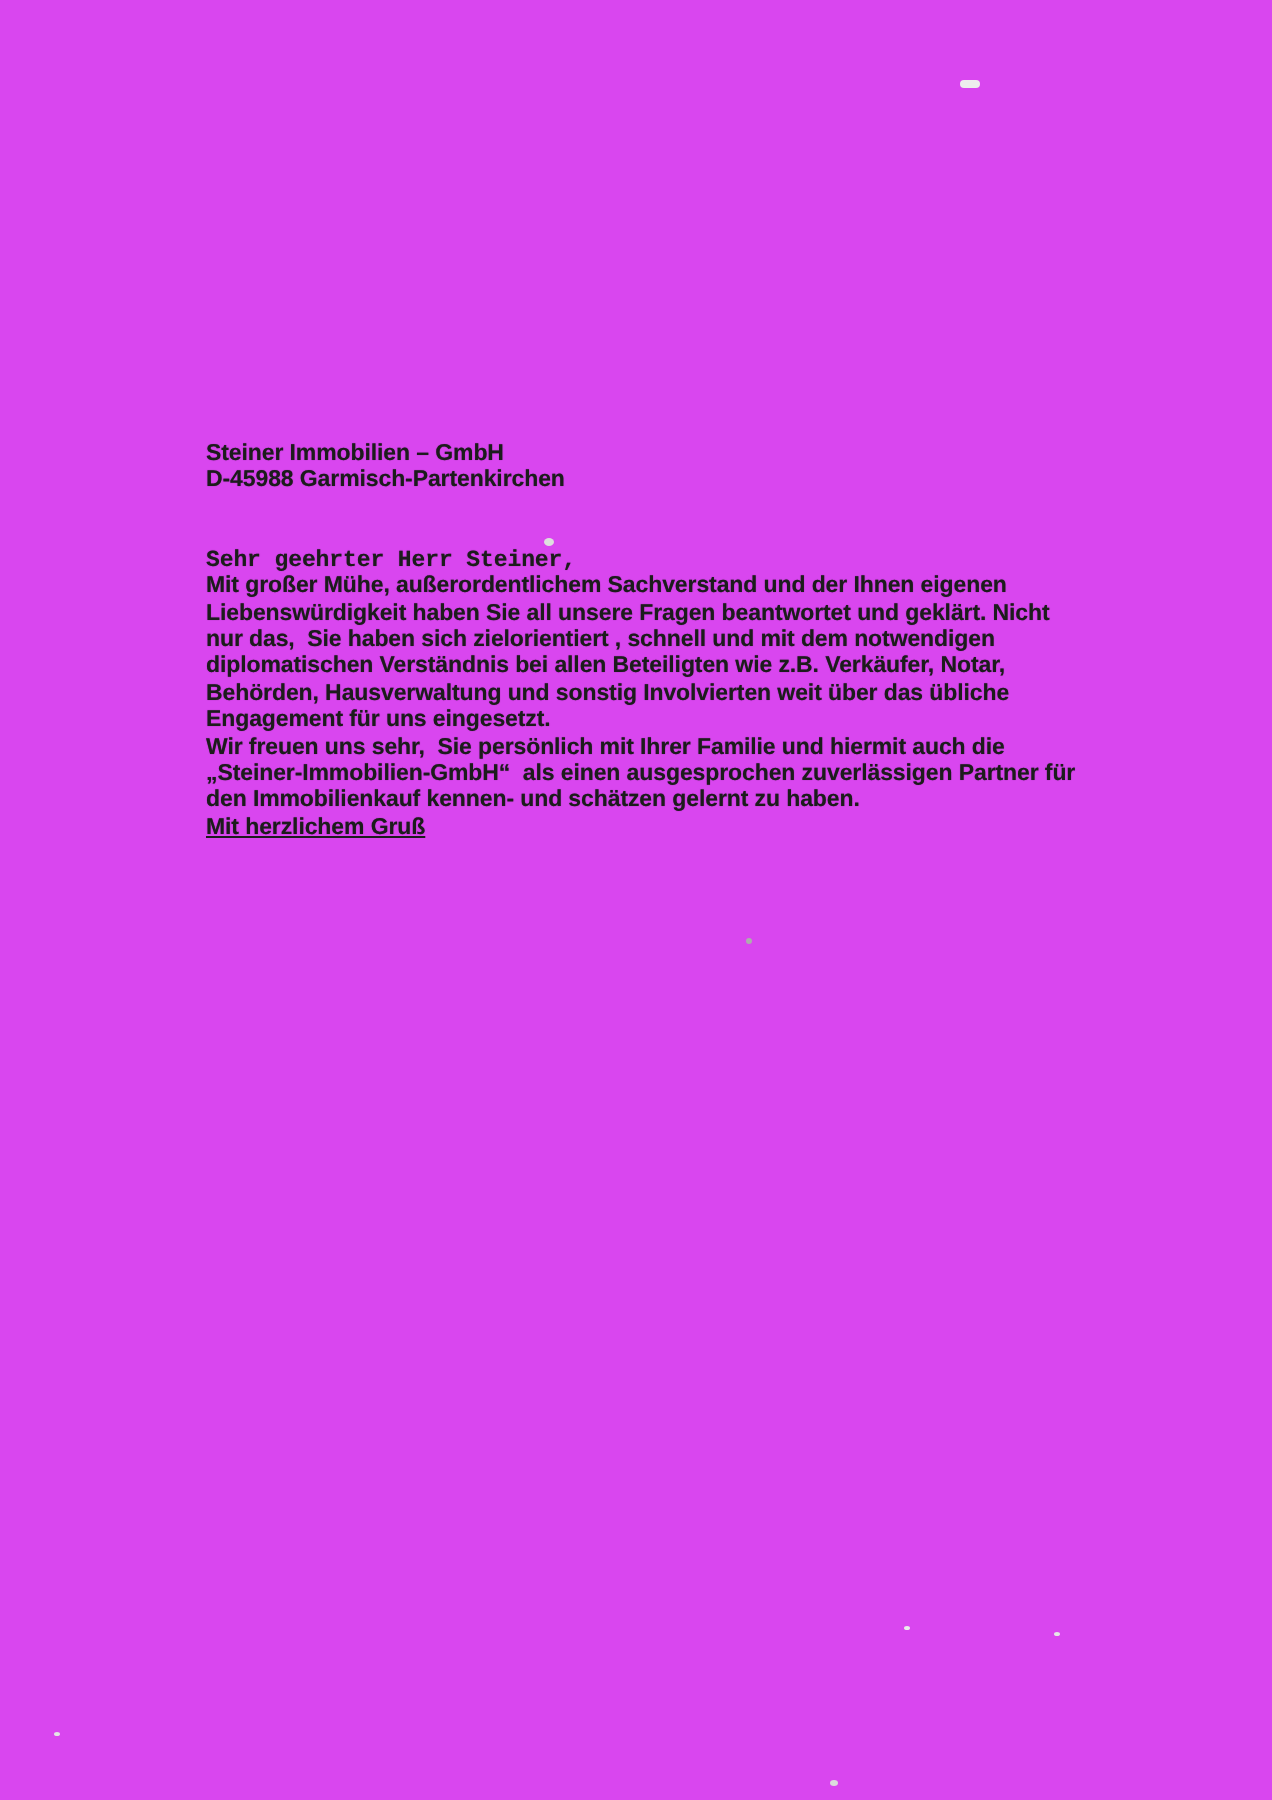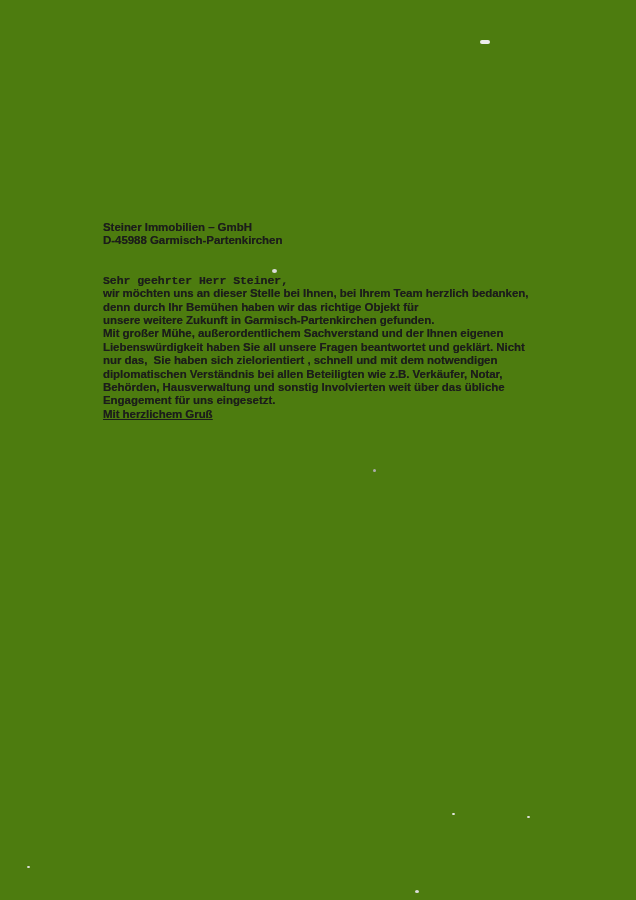--- a/index.html
+++ b/index.html
@@ -4,21 +4,21 @@
 <style>
   html, body {
     margin: 0;
     padding: 0;
     background: #ffffff;
   }
   .page {
     position: relative;
     width: 636px;
     height: 900px;
-    background: #4d7c0f;
+    background: #d946ef;
     overflow: hidden;
   }
   .letter {
     position: absolute;
     left: 103px;
     top: 221px;
     width: 480px;
     font-family: "Liberation Sans", sans-serif;
     font-weight: 700;
     font-size: 11.5px;
@@ -56,29 +56,29 @@
 
   <div class="letter">
 
     <div class="address">
       <div class="addr-line">Steiner Immobilien – GmbH</div>
       <div class="addr-line">D-45988 Garmisch-Partenkirchen</div>
     </div>
 
     <p class="salutation">Sehr geehrter Herr Steiner,</p>
 
-    <p class="para">wir möchten uns an dieser Stelle bei Ihnen, bei Ihrem Team herzlich bedanken,
-denn durch Ihr Bemühen haben wir das richtige Objekt für
-unsere weitere Zukunft in Garmisch-Partenkirchen gefunden.</p>
     <p class="para">Mit großer Mühe, außerordentlichem Sachverstand und der Ihnen eigenen
 Liebenswürdigkeit haben Sie all unsere Fragen beantwortet und geklärt. Nicht
 nur das,  Sie haben sich zielorientiert , schnell und mit dem notwendigen
 diplomatischen Verständnis bei allen Beteiligten wie z.B. Verkäufer, Notar,
 Behörden, Hausverwaltung und sonstig Involvierten weit über das übliche
 Engagement für uns eingesetzt.</p>
+    <p class="para">Wir freuen uns sehr,  Sie persönlich mit Ihrer Familie und hiermit auch die
+„Steiner-Immobilien-GmbH“  als einen ausgesprochen zuverlässigen Partner für
+den Immobilienkauf kennen- und schätzen gelernt zu haben.</p>
 
     <p class="closing">Mit herzlichem Gruß</p>
 
   </div>
 
   <div class="artifact a1"></div>
   <div class="artifact a2"></div>
   <div class="artifact a3"></div>
   <div class="artifact a4"></div>
   <div class="artifact a5"></div>

